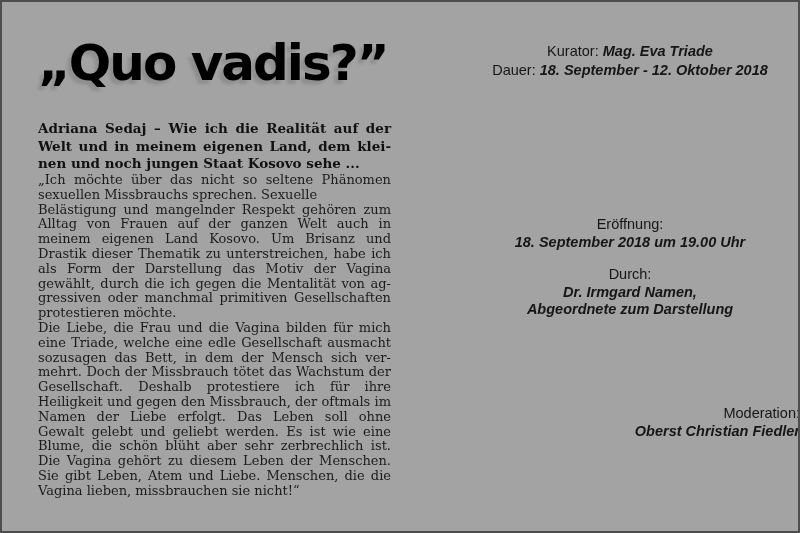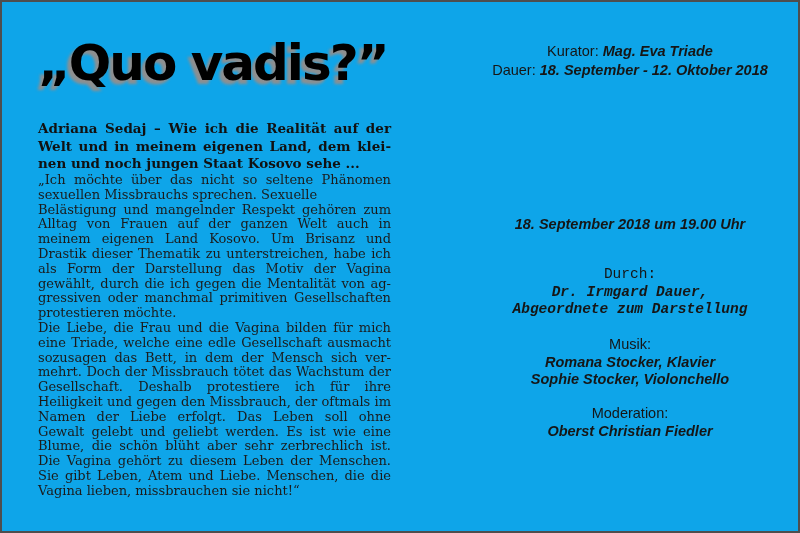--- a/index.html
+++ b/index.html
@@ -6,21 +6,21 @@
     margin: 0;
     padding: 0;
     background: #ffffff;
   }
   .page {
     position: relative;
     width: 800px;
     height: 533px;
     box-sizing: border-box;
     border: 2px solid #4e4e4e;
-    background: #0ea5e9;
+    background: #a3a3a3;
     overflow: hidden;
     color: #1a1a1a;
   }
 
   
   .title {
     position: absolute;
     left: 36px;
     top: 30px;
     width: 370px;
@@ -81,23 +81,23 @@
     width: 100%;
     line-height: 19px;
   }
   .section {
     position: absolute;
     left: 0;
     width: 100%;
     line-height: 17.5px;
   }
   .sec-eroeffnung { top: 214px; }
-  .sec-durch      { top: 264px; font-family: Liberation Mono, monospace; }
+  .sec-durch      { top: 264px; }
   .sec-musik      { top: 334px; }
-  .sec-moderation { top: 403px; }
+  .sec-moderation { top: 403px; text-align: right; }
 
   .val {
     font-weight: bold;
     font-style: italic;
   }
   .sec-label {
     font-weight: normal;
     font-style: normal;
   }
 </style>
@@ -123,34 +123,30 @@
         <span class="sec-label">Kurator:</span>
         <span class="val">Mag. Eva Triade</span>
       </div>
       <div>
         <span class="sec-label">Dauer:</span>
         <span class="val">18. September - 12. Oktober 2018</span>
       </div>
     </div>
 
     <div class="section sec-eroeffnung">
+      <div class="sec-label">Eröffnung:</div>
       <div class="val">18. September 2018 um 19.00 Uhr</div>
     </div>
 
     <div class="section sec-durch">
       <div class="sec-label">Durch:</div>
-      <div class="val">Dr. Irmgard Dauer,</div>
+      <div class="val">Dr. Irmgard Namen,</div>
       <div class="val">Abgeordnete zum Darstellung</div>
     </div>
 
-    <div class="section sec-musik">
-      <div class="sec-label">Musik:</div>
-      <div class="val">Romana Stocker, Klavier</div>
-      <div class="val">Sophie Stocker, Violonchello</div>
-    </div>
 
     <div class="section sec-moderation">
       <div class="sec-label">Moderation:</div>
       <div class="val">Oberst Christian Fiedler</div>
     </div>
 
   </div>
 </div>
 
 </body></html>

